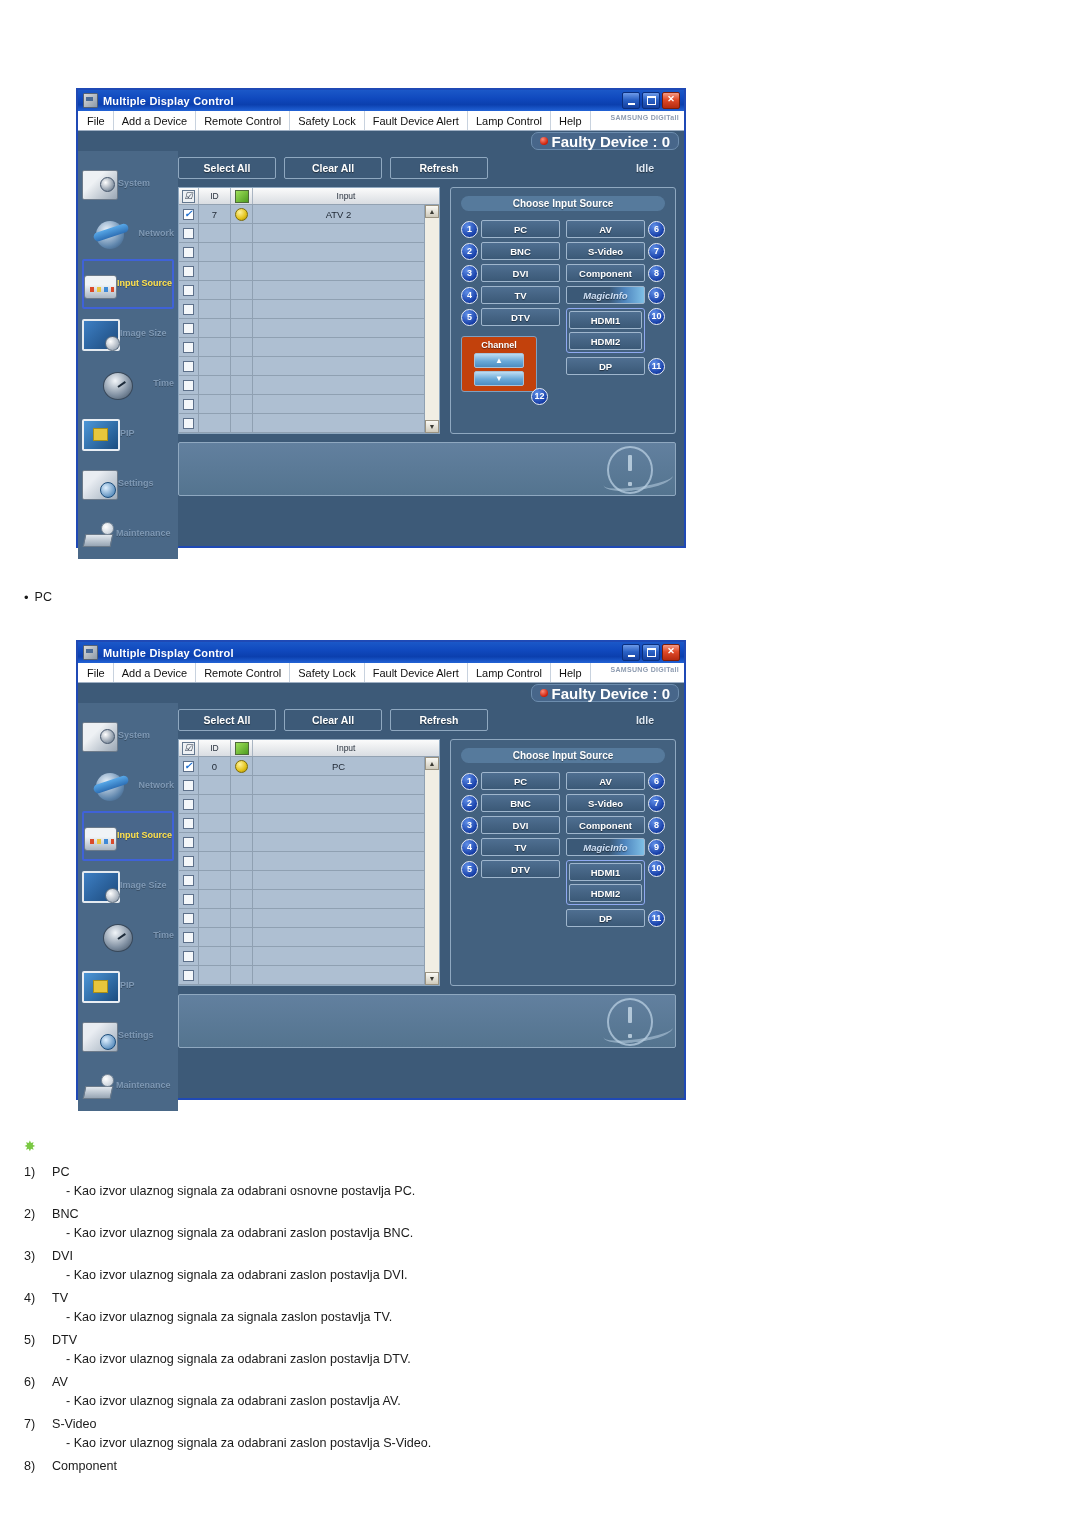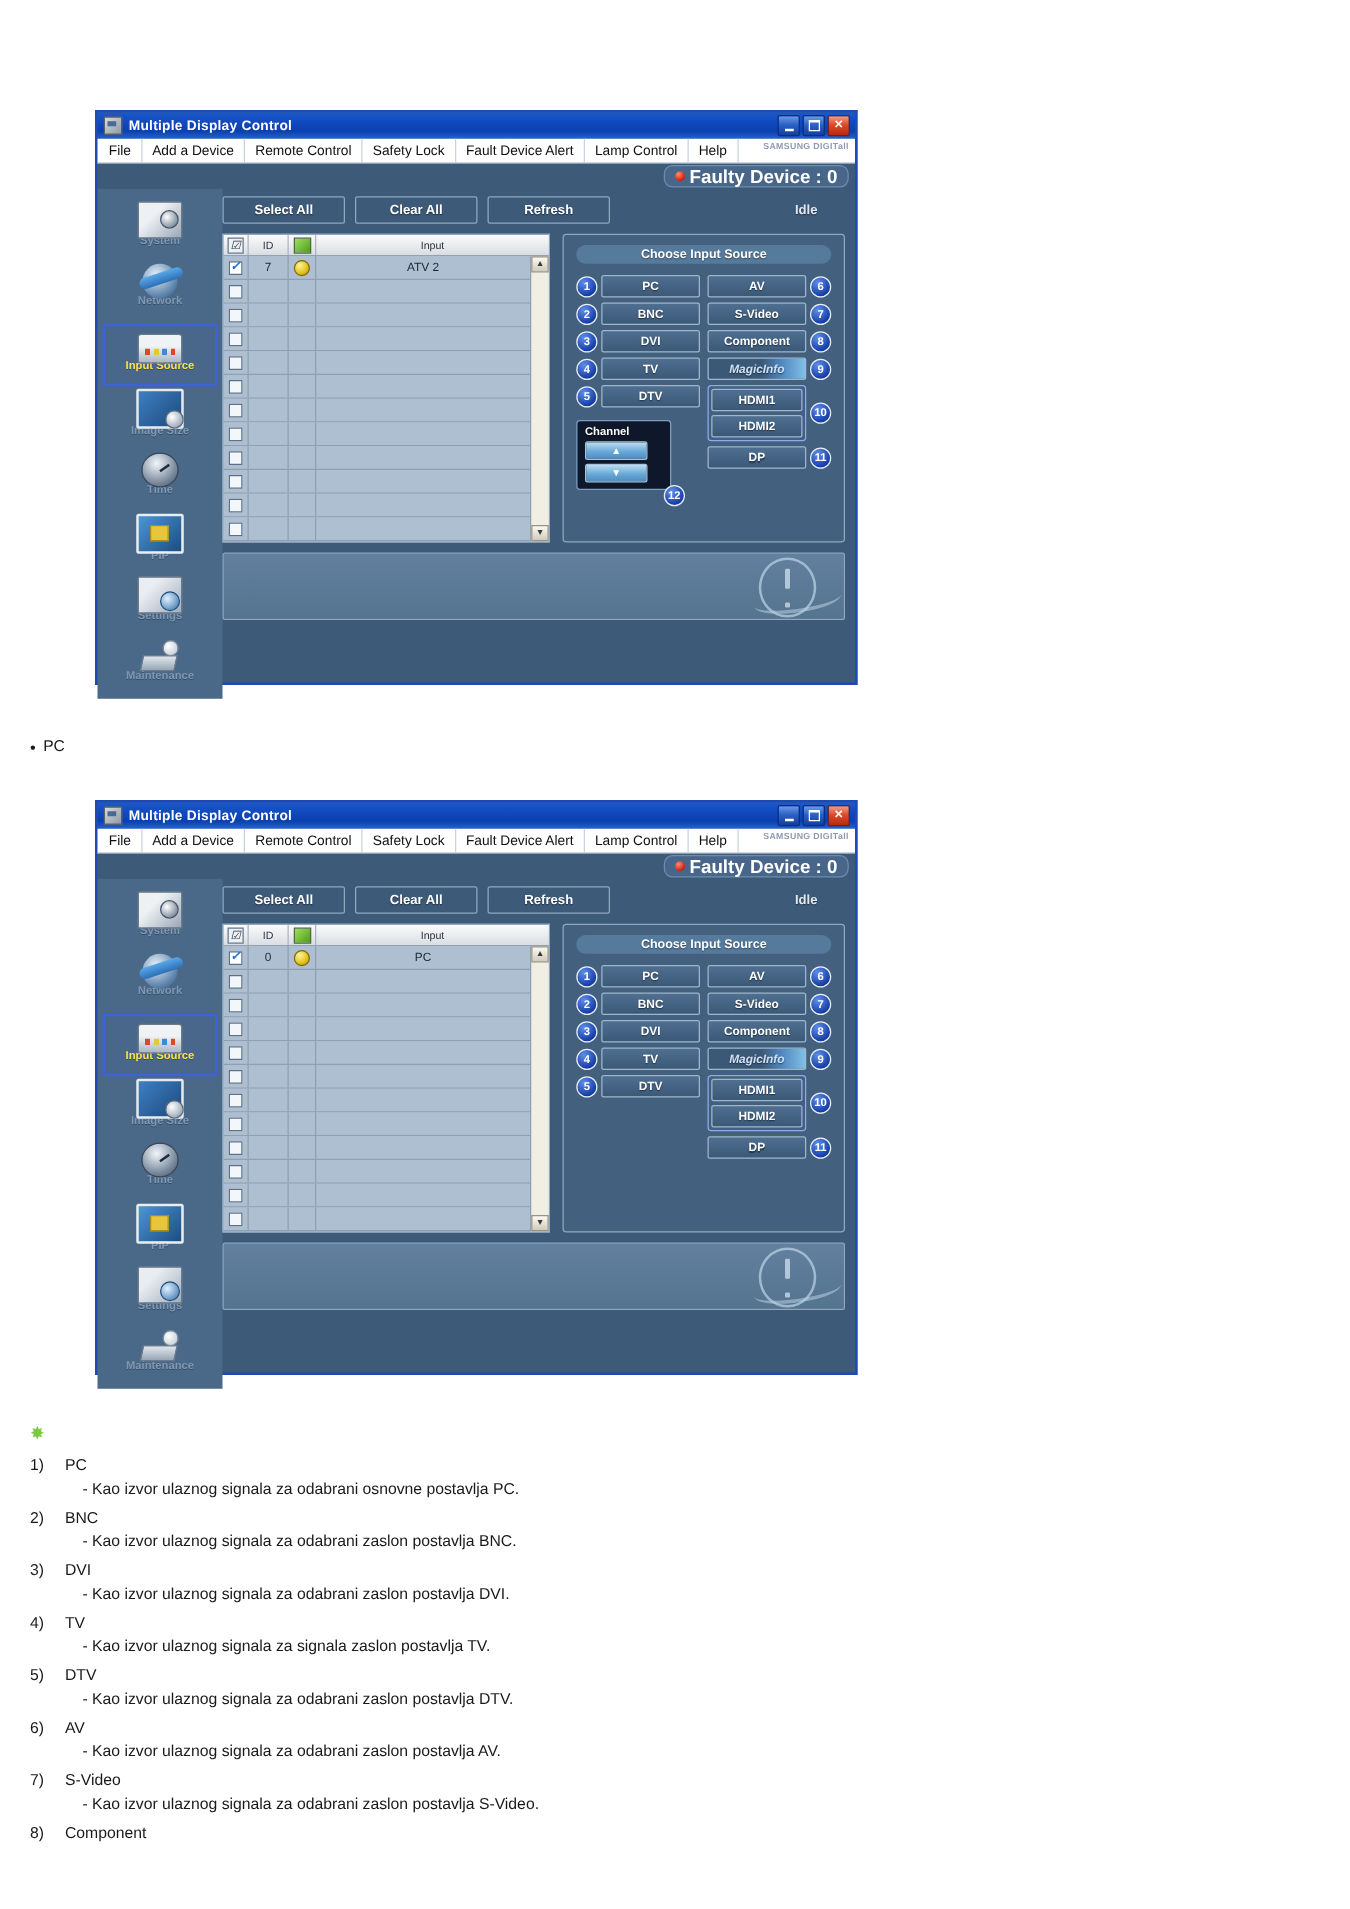--- a/index.html
+++ b/index.html
@@ -85,21 +85,21 @@
 
   .wbody{display:flex;position:relative;}
 
   
   .sidebar{
     width:100px;flex:0 0 100px;background:#4a6887;
     padding-top:8px;
   }
   .side-item{
     height:50px;margin:0 4px 0px 4px;
-    display:flex;flex-direction:column;align-items:center;justify-content:flex-start;
+    display:flex;flex-direction:row;align-items:center;justify-content:flex-start;
     position:relative;box-sizing:border-box;padding-top:2px;
   }
   .side-item.active{
     border:2px solid #3f62d8;background:#49678b;border-radius:2px;
   }
   .side-ico{width:34px;height:28px;position:relative;}
   .side-label{
     font-size:9px;font-weight:bold;color:#7e98b4;margin-top:-4px;
     text-shadow:0 1px 0 rgba(0,0,0,.25);white-space:nowrap;
   }
@@ -239,26 +239,26 @@
     text-shadow:0 1px 1px rgba(0,0,0,.5);white-space:nowrap;
   }
   .sbtn.magic{
     color:#cfe0f5;font-style:italic;
     background:linear-gradient(to right,#3b5977 55%,#4f86bf 75%,#7fc0e6);
   }
   .hdmi-group{
     border:1px solid #8fa9f0;border-radius:3px;padding:2px;
     display:flex;flex-direction:column;gap:3px;flex:1 1 auto;
   }
-  .hdmi-wrap{display:flex;align-items:center;gap:3px;}
+  .hdmi-wrap{display:flex;gap:3px;}
 
   .channel-box{
     margin-top:6px;border:1px solid #7fa0c0;border-radius:3px;
-    background:#0f172a;padding:3px 6px 5px;width:62px;
-    display:flex;flex-direction:column;gap:3px;position:relative;
+    background:#c2410c;padding:3px 6px 5px;width:62px;
+    display:flex;flex-direction:column;align-items:center;gap:3px;position:relative;
   }
   .ch-label{font-size:9px;font-weight:bold;color:#ffffff;text-shadow:0 1px 1px rgba(0,0,0,.5);}
   .ch-btn{
     width:48px;height:13px;border:1px solid #a9c2d8;border-radius:2px;
     background:linear-gradient(to bottom,#bcdcf2,#6aa9d8 55%,#4c8dc2);
     display:flex;align-items:center;justify-content:center;
     font-size:8px;color:#ffffff;line-height:1;
   }
   .ch-badge{position:absolute;right:-12px;bottom:-14px;}
 

